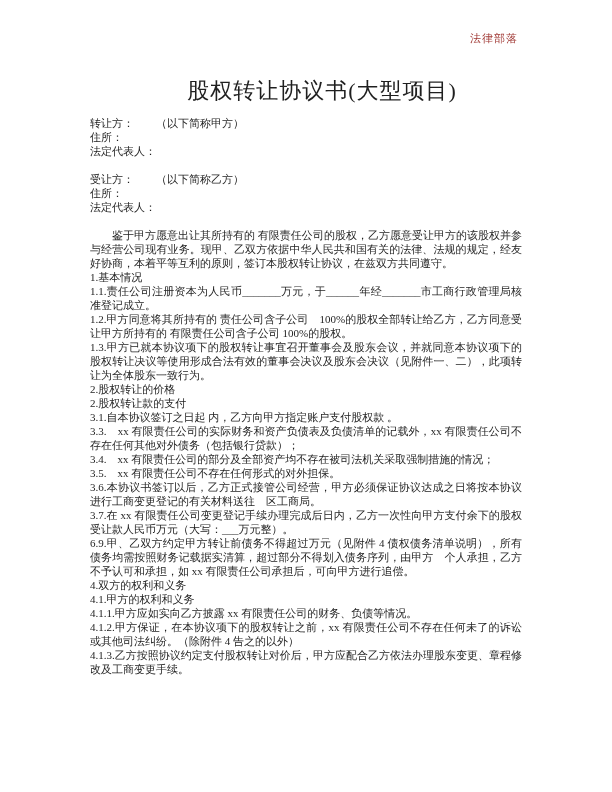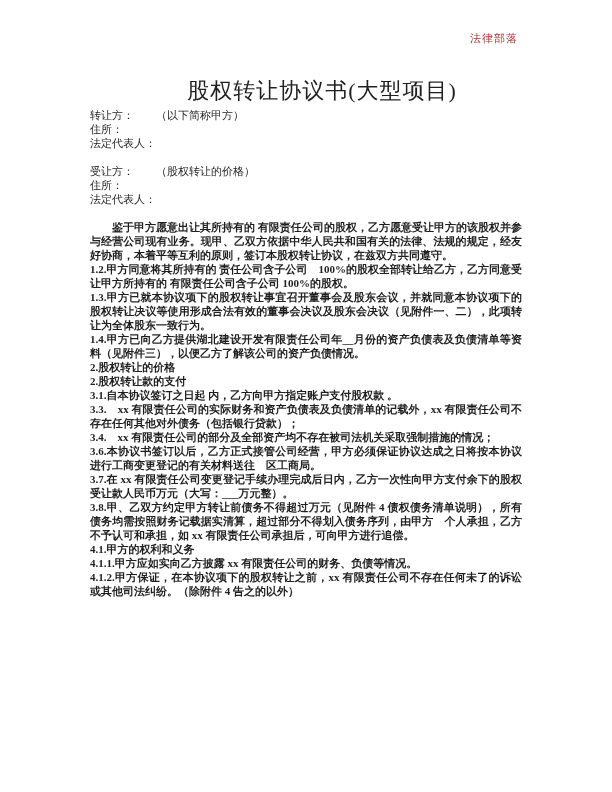--- a/index.html
+++ b/index.html
@@ -31,66 +31,69 @@
     left: 0;
     width: 612px;
     margin: 16px;
     text-align: center;
     font-size: 22px;
     font-weight: 400;
     letter-spacing: 1px;
   }
   .content {
     position: absolute;
-    top: 108px;
+    top: 116px;
     left: 90px;
     width: 432px;
     font-size: 11px;
     line-height: 14px;
     text-align: justify;
   }
   .content .line {
     text-align: left;
     white-space: pre-wrap;
   }
   .content .blank {
     height: 14px;
   }
   .content .indent {
     text-indent: 2em;
   }
   .content .para, .content .indent {
     word-break: break-all;
-    font-weight: bold;
   }
 </style>
 </head>
 <body>
 
 <div class="page">
   <div class="watermark" style="color: rgb(162, 60, 56);">法律部落</div>
   <h1 class="title">股权转让协议书(大型项目)</h1>
   <div class="content">
       <div class="block line">转让方：　　（以下简称甲方）</div>
       <div class="block line">住所：</div>
       <div class="block line">法定代表人：</div>
       <div class="block blank"></div>
-      <div class="block line">受让方：　　（股权转让的价格）</div>
+      <div class="block line">受让方：　　（以下简称乙方）</div>
       <div class="block line">住所：</div>
       <div class="block line">法定代表人：</div>
       <div class="block blank"></div>
       <div class="block indent">鉴于甲方愿意出让其所持有的 有限责任公司的股权，乙方愿意受让甲方的该股权并参与经营公司现有业务。现甲、乙双方依据中华人民共和国有关的法律、法规的规定，经友好协商，本着平等互利的原则，签订本股权转让协议，在兹双方共同遵守。</div>
+      <div class="block para">1.基本情况</div>
+      <div class="block para">1.1.责任公司注册资本为人民币_______万元，于______年经_______市工商行政管理局核准登记成立。</div>
       <div class="block para">1.2.甲方同意将其所持有的 责任公司含子公司　100%的股权全部转让给乙方，乙方同意受让甲方所持有的 有限责任公司含子公司 100%的股权。</div>
       <div class="block para">1.3.甲方已就本协议项下的股权转让事宜召开董事会及股东会议，并就同意本协议项下的股权转让决议等使用形成合法有效的董事会决议及股东会决议（见附件一、二），此项转让为全体股东一致行为。</div>
-      <div class="block para">1.4.甲方已向乙方提供湖北建设开发有限责任公司年__月份的资产负债表及负债清单等资料（见附件三），以便乙方了解该公司的资产负债情况。</div>
       <div class="block para">2.股权转让的价格</div>
       <div class="block para">2.股权转让款的支付</div>
       <div class="block para">3.1.自本协议签订之日起 内，乙方向甲方指定账户支付股权款 。</div>
       <div class="block para">3.3.　xx 有限责任公司的实际财务和资产负债表及负债清单的记载外，xx 有限责任公司不存在任何其他对外债务（包括银行贷款）；</div>
       <div class="block para">3.4.　xx 有限责任公司的部分及全部资产均不存在被司法机关采取强制措施的情况；</div>
+      <div class="block para">3.5.　xx 有限责任公司不存在任何形式的对外担保。</div>
       <div class="block para">3.6.本协议书签订以后，乙方正式接管公司经营，甲方必须保证协议达成之日将按本协议进行工商变更登记的有关材料送往　区工商局。</div>
       <div class="block para">3.7.在 xx 有限责任公司变更登记手续办理完成后日内，乙方一次性向甲方支付余下的股权受让款人民币万元（大写：___万元整）。</div>
-      <div class="block para">3.8.甲、乙双方约定甲方转让前债务不得超过万元（见附件 4 债权债务清单说明），所有债务均需按照财务记载据实清算，超过部分不得划入债务序列，由甲方　个人承担，乙方不予认可和承担，如 xx 有限责任公司承担后，可向甲方进行追偿。</div>
+      <div class="block para">6.9.甲、乙双方约定甲方转让前债务不得超过万元（见附件 4 债权债务清单说明），所有债务均需按照财务记载据实清算，超过部分不得划入债务序列，由甲方　个人承担，乙方不予认可和承担，如 xx 有限责任公司承担后，可向甲方进行追偿。</div>
+      <div class="block para">4.双方的权利和义务</div>
       <div class="block para">4.1.甲方的权利和义务</div>
       <div class="block para">4.1.1.甲方应如实向乙方披露 xx 有限责任公司的财务、负债等情况。</div>
       <div class="block para">4.1.2.甲方保证，在本协议项下的股权转让之前，xx 有限责任公司不存在任何未了的诉讼或其他司法纠纷。（除附件 4 告之的以外）</div>
+      <div class="block para">4.1.3.乙方按照协议约定支付股权转让对价后，甲方应配合乙方依法办理股东变更、章程修改及工商变更手续。</div>
     </div>
 </div>
 
 </body></html>

